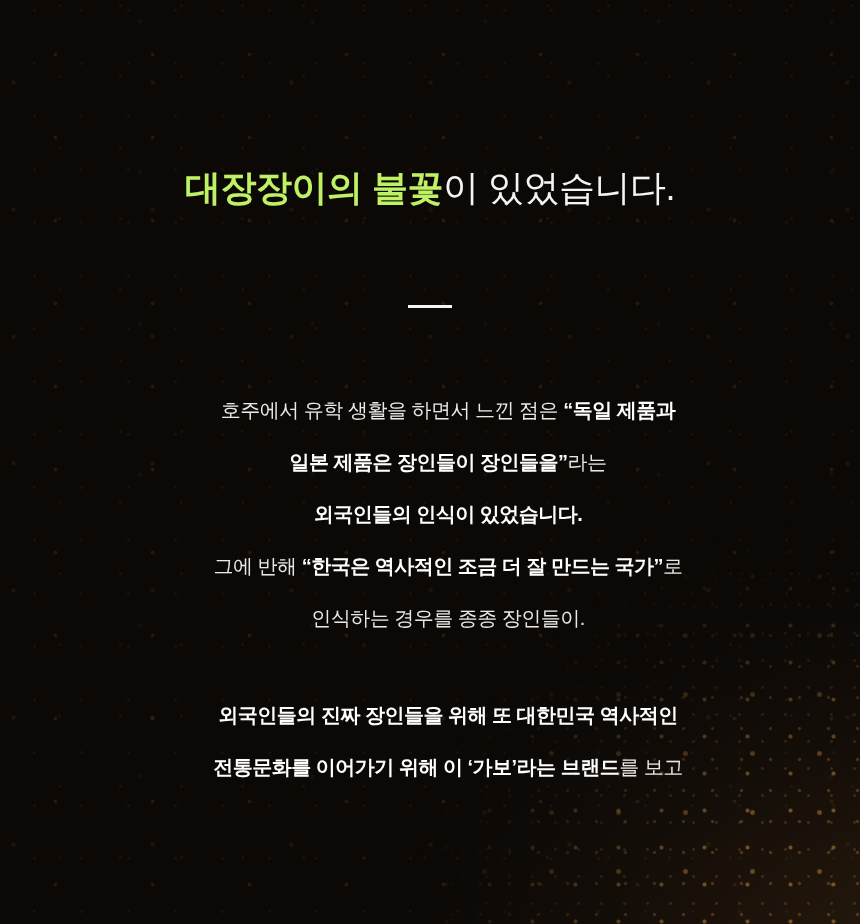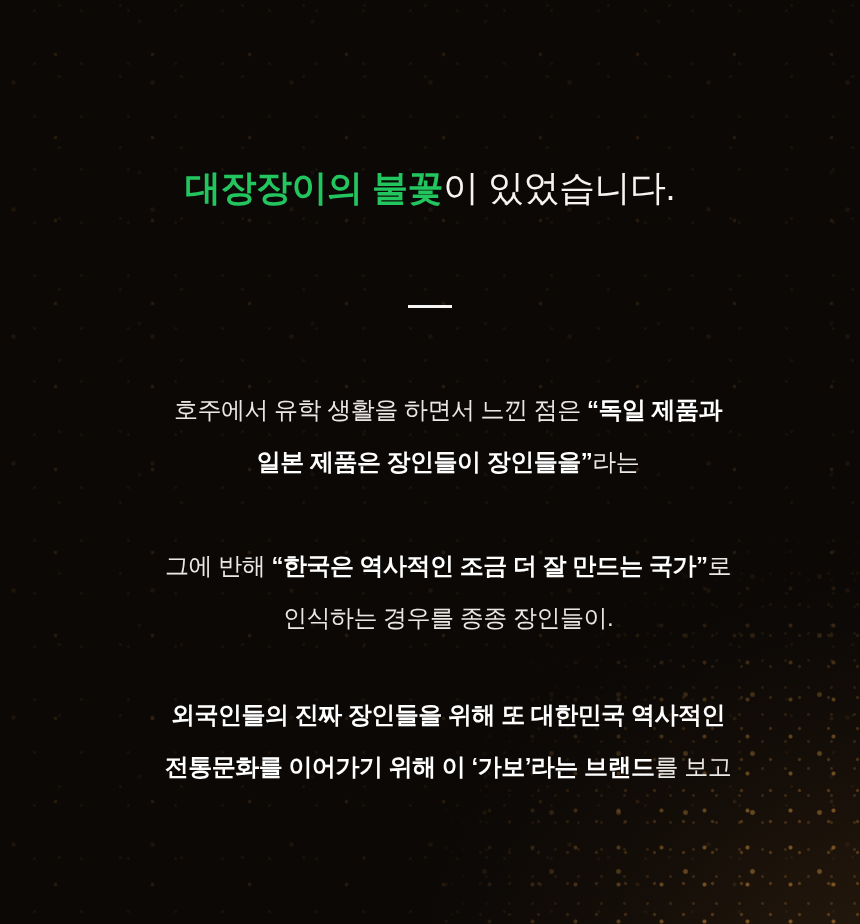--- a/index.html
+++ b/index.html
@@ -56,29 +56,29 @@
     color: #eceae7;
     letter-spacing: -0.5px;
   }
   h1.quote-heading {
     margin: 0;
     font-size: 36px;
     line-height: 61px;
     font-weight: 400;
     color: #f6f4f1;
   }
-  h1.quote-heading b { font-weight: 700; color: #22c55e; }
+  h1.quote-heading b { font-weight: 700; color: #bef264; }
   .divider {
     width: 44px; height: 3px;
     margin: 87px auto 0 auto;
     background: #f5f5f5;
   }
   p.body-para {
     margin: 0;
-    font-size: 24px;
+    font-size: 20px;
     line-height: 52px;
     font-weight: 400;
     color: #eae8e4;
     padding-left: 36px;
   }
   p.body-para b { font-weight: 700; color: #ffffff; }
   p.para-perception { margin-top: 76px; }
   p.para-brand { margin-top: 45px; }
 </style>
 </head>
@@ -88,18 +88,18 @@
   <div class="bg-noise"></div>
   <div class="bg-glow"></div>
   <div class="bg-embers"></div>
 
   <div class="content">
 
     <h1 class="quote-heading"><br><b>대장장이의 불꽃</b><span>이 있었습니다.</span></h1>
 
     <div class="divider"></div>
 
-    <p class="body-para para-perception"><span>호주에서 유학 생활을 하면서 느낀 점은 </span><b>“독일 제품과</b><br><b>일본 제품은 장인들이 장인들을”</b><span>라는</span><br><br><span>그에 반해 </span><b>“한국은 역사적인 조금 더 잘 만드는 국가”</b><span>로</span><br><span>인식하는 경우를 종종 장인들이.</span></p>
+    <p class="body-para para-perception"><span>호주에서 유학 생활을 하면서 느낀 점은 </span><b>“독일 제품과</b><br><b>일본 제품은 장인들이 장인들을”</b><span>라는</span><br><b>외국인들의 인식이 있었습니다.</b><br><span>그에 반해 </span><b>“한국은 역사적인 조금 더 잘 만드는 국가”</b><span>로</span><br><span>인식하는 경우를 종종 장인들이.</span></p>
 
     <p class="body-para para-brand"><b>외국인들의 진짜 장인들을 위해 또 대한민국 역사적인</b><br><b>전통문화를 이어가기 위해 이 ‘가보’라는 브랜드</b><span>를 보고</span><br></p>
 
   </div>
 </div>
 
 </body></html>

